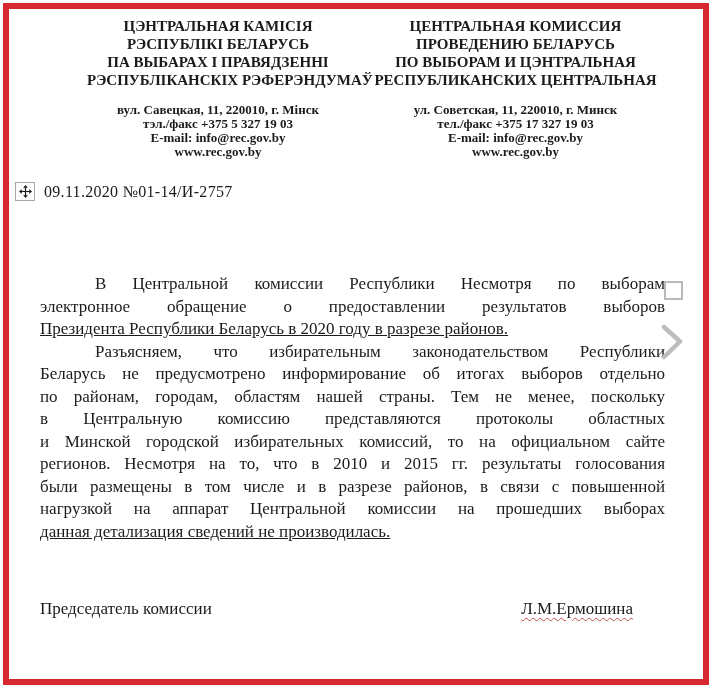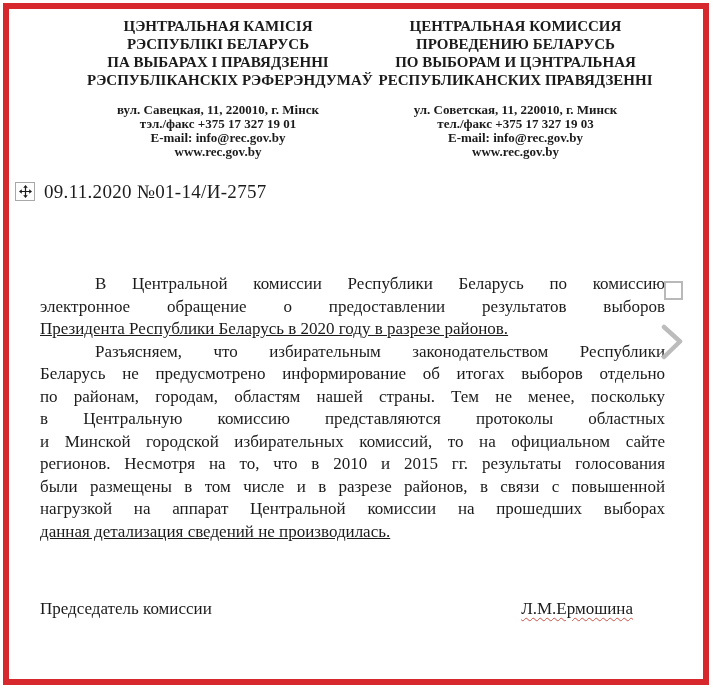--- a/index.html
+++ b/index.html
@@ -45,21 +45,21 @@
     width: 20px; height: 19px;
     box-sizing: border-box;
     border: 1px solid #a8a8a8;
     background: #fdfdfd;
     display: inline-flex;
     align-items: center;
     justify-content: center;
     flex: 0 0 auto;
   }
   .ref-text {
-    font-size: 19px;
+    font-size: 16px;
     letter-spacing: 0.3px;
     white-space: nowrap;
   }
   
   .letter-body {
     margin: 70px 38px 0 31px;
     font-size: 17px;
     line-height: 22.5px;
   }
   .pline { text-align: justify; text-align-last: justify; }
@@ -100,31 +100,31 @@
   <div class="header">
     <div class="hcol left">
       <div class="org-title">
           <div class="tline first">ЦЭНТРАЛЬНАЯ КАМІСІЯ</div>
           <div class="tline">РЭСПУБЛІКІ БЕЛАРУСЬ</div>
           <div class="tline">ПА ВЫБАРАХ І ПРАВЯДЗЕННІ</div>
           <div class="tline last">РЭСПУБЛІКАНСКІХ РЭФЕРЭНДУМАЎ</div>
         </div>
       <div class="org-addr">
           <div class="aline first">вул. Савецкая, 11, 220010, г. Мінск</div>
-          <div class="aline">тэл./факс +375 17 327 19 01</div>
+          <div class="aline">тэл./факс +375 5 327 19 03</div>
           <div class="aline">E-mail: info@rec.gov.by</div>
           <div class="aline last">www.rec.gov.by</div>
         </div>
     </div>
     <div class="hcol right">
       <div class="org-title">
           <div class="tline first">ЦЕНТРАЛЬНАЯ КОМИССИЯ</div>
           <div class="tline">ПРОВЕДЕНИЮ БЕЛАРУСЬ</div>
           <div class="tline">ПО ВЫБОРАМ И ЦЭНТРАЛЬНАЯ</div>
-          <div class="tline last">РЕСПУБЛИКАНСКИХ ПРАВЯДЗЕННІ</div>
+          <div class="tline last">РЕСПУБЛИКАНСКИХ ЦЕНТРАЛЬНАЯ</div>
         </div>
       <div class="org-addr">
           <div class="aline first">ул. Советская, 11, 220010, г. Минск</div>
           <div class="aline">тел./факс +375 17 327 19 03</div>
           <div class="aline">E-mail: info@rec.gov.by</div>
           <div class="aline last">www.rec.gov.by</div>
         </div>
     </div>
   </div>
 
@@ -132,21 +132,21 @@
     <span class="move-handle">
       <svg width="13" height="13" viewBox="0 0 13 13" aria-hidden="true">
         <path d="M6.5 0 L8.8 2.8 H7.1 V5.9 H10.2 V4.2 L13 6.5 L10.2 8.8 V7.1 H7.1 V10.2 H8.8 L6.5 13 L4.2 10.2 H5.9 V7.1 H2.8 V8.8 L0 6.5 L2.8 4.2 V5.9 H5.9 V2.8 H4.2 Z" fill="#1b1b1b"></path>
       </svg>
     </span>
     <span class="ref-text">09.11.2020 №01-14/И-2757</span>
   </div>
 
   <div class="letter-body">
     <div>
-        <div class="pline first">В Центральной комиссии Республики Беларусь по комиссию</div>
+        <div class="pline first">В Центральной комиссии Республики Несмотря по выборам</div>
         <div class="pline">электронное обращение о предоставлении результатов выборов</div>
         <div class="pline last">Президента Республики Беларусь в 2020 году в разрезе районов.</div>
       </div>
     <div>
         <div class="pline first">Разъясняем, что избирательным законодательством Республики</div>
         <div class="pline">Беларусь не предусмотрено информирование об итогах выборов отдельно</div>
         <div class="pline">по районам, городам, областям нашей страны. Тем не менее, поскольку</div>
         <div class="pline">в Центральную комиссию представляются протоколы областных</div>
         <div class="pline">и Минской городской избирательных комиссий, то на официальном сайте</div>
         <div class="pline">регионов. Несмотря на то, что в 2010 и 2015 гг. результаты голосования</div>

